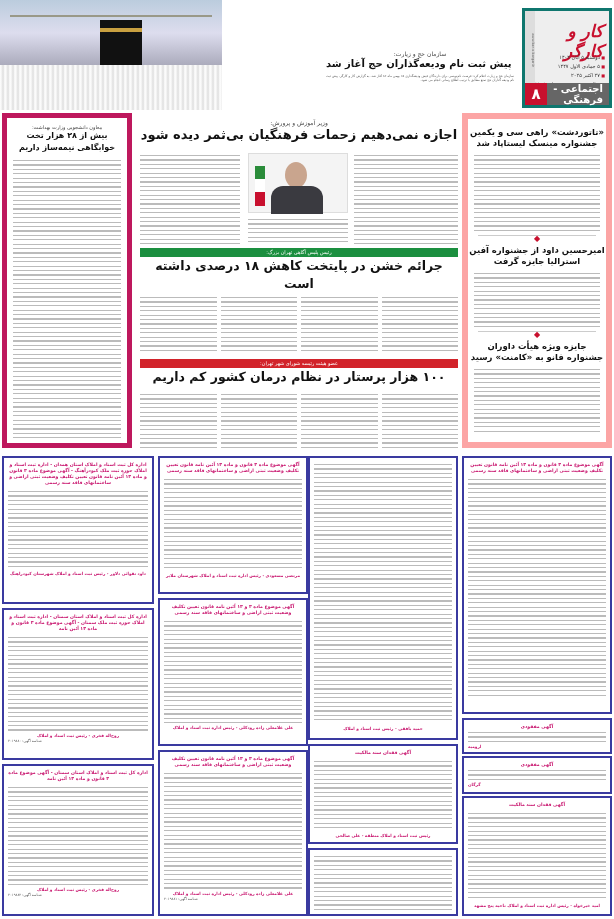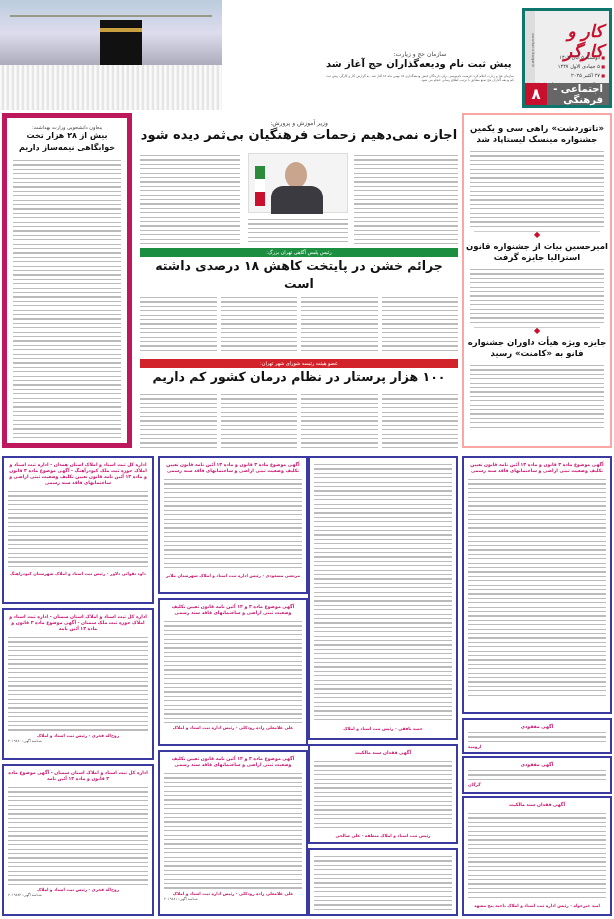--- a/index.html
+++ b/index.html
@@ -20,21 +20,21 @@
 
 #hajj{right:100px;top:0;width:188px;height:110px}
 #hajj-kicker{position:absolute;right:0;left:0;top:50px;text-align:center;font-size:6px;color:#444}
 #hajj-title{position:absolute;right:0;left:0;top:58px;text-align:left;font-size:10px;font-weight:bold;color:#111}
 #kaaba{left:0;top:0;width:222px;height:110px;background:linear-gradient(180deg,#bcd 0%,#dde 30%,#aab 60%,#ccb 100%)}
 #kaaba .cube{position:absolute;left:100px;top:20px;width:42px;height:45px;background:#111}
 #kaaba .band{position:absolute;left:100px;top:28px;width:42px;height:4px;background:#c9a040}
 #kaaba .crowd{position:absolute;left:0;right:0;bottom:0;height:45px;background:repeating-linear-gradient(90deg,#fff 0,#eee 2px,#ddd 3px,#fff 5px)}
 #kaaba .arch{position:absolute;left:10px;right:10px;top:5px;height:12px;border-bottom:2px solid #998}
 
-#rcol{right:2px;top:113px;width:150px;height:335px;border:2px solid #fca5a5}
+#rcol{right:2px;top:113px;width:150px;height:335px;border:6px solid #fca5a5}
 .rc-title{font-size:8.5px;font-weight:bold;text-align:center;color:#111;line-height:11px}
 .divider-dot{text-align:center;color:#c8102e;font-size:8px;line-height:6px;border-top:1px solid #ccc;margin:3px 10px}
 
 #edu{right:156px;top:113px;width:318px;height:135px}
 #edu-kicker{position:absolute;right:0;left:0;top:6px;text-align:center;font-size:6px;color:#444}
 #edu-title{position:absolute;right:0;left:0;top:14px;text-align:center;font-size:13px;font-weight:bold;color:#111}
 #edu-photo{position:absolute;right:110px;top:40px;width:100px;height:60px;background:#f4f4f4;border:1px solid #ddd}
 #edu-photo .head{position:absolute;left:36px;top:8px;width:22px;height:26px;border-radius:50%;background:#c9a58e}
 #edu-photo .body{position:absolute;left:22px;top:32px;width:52px;height:28px;background:#3a3a40;border-radius:12px 12px 0 0}
 #edu-photo .flag{position:absolute;left:6px;top:12px;width:10px;height:40px;background:linear-gradient(#2a8c3a 33%,#fff 33% 66%,#c8102e 66%)}
@@ -81,21 +81,21 @@
   <div class="arch"></div>
   <div class="cube"></div>
   <div class="band"></div>
   <div class="crowd"></div>
 </div>
 
 <div id="rcol" class="abs">
   <div class="rc-title" style="margin-top:8px">«تاتوردشت» راهی سی و یکمین جشنواره مینسک لیستاپاد شد</div>
   <div class="txt lines" style="margin:4px 6px;height:78px"></div>
   <div class="divider-dot">◆</div>
-  <div class="rc-title">امیرحسین بیات از جشنواره قانون استرالیا جایزه گرفت</div>
+  <div class="rc-title">امیرحسین داود از جشنواره آفین استرالیا جایزه گرفت</div>
   <div class="txt lines" style="margin:4px 6px;height:56px"></div>
   <div class="divider-dot">◆</div>
   <div class="rc-title">جایزه ویژه هیأت داوران جشنواره فانو به «کامنت» رسید</div>
   <div class="txt lines" style="margin:4px 6px;height:68px"></div>
 </div>
 
 <div id="edu" class="abs">
   <div id="edu-kicker">وزیر آموزش و پرورش:</div>
   <div id="edu-title">اجازه نمی‌دهیم زحمات فرهنگیان بی‌ثمر دیده شود</div>
   <div class="abs txt lines" style="right:0;top:40px;width:104px;height:92px"></div>

